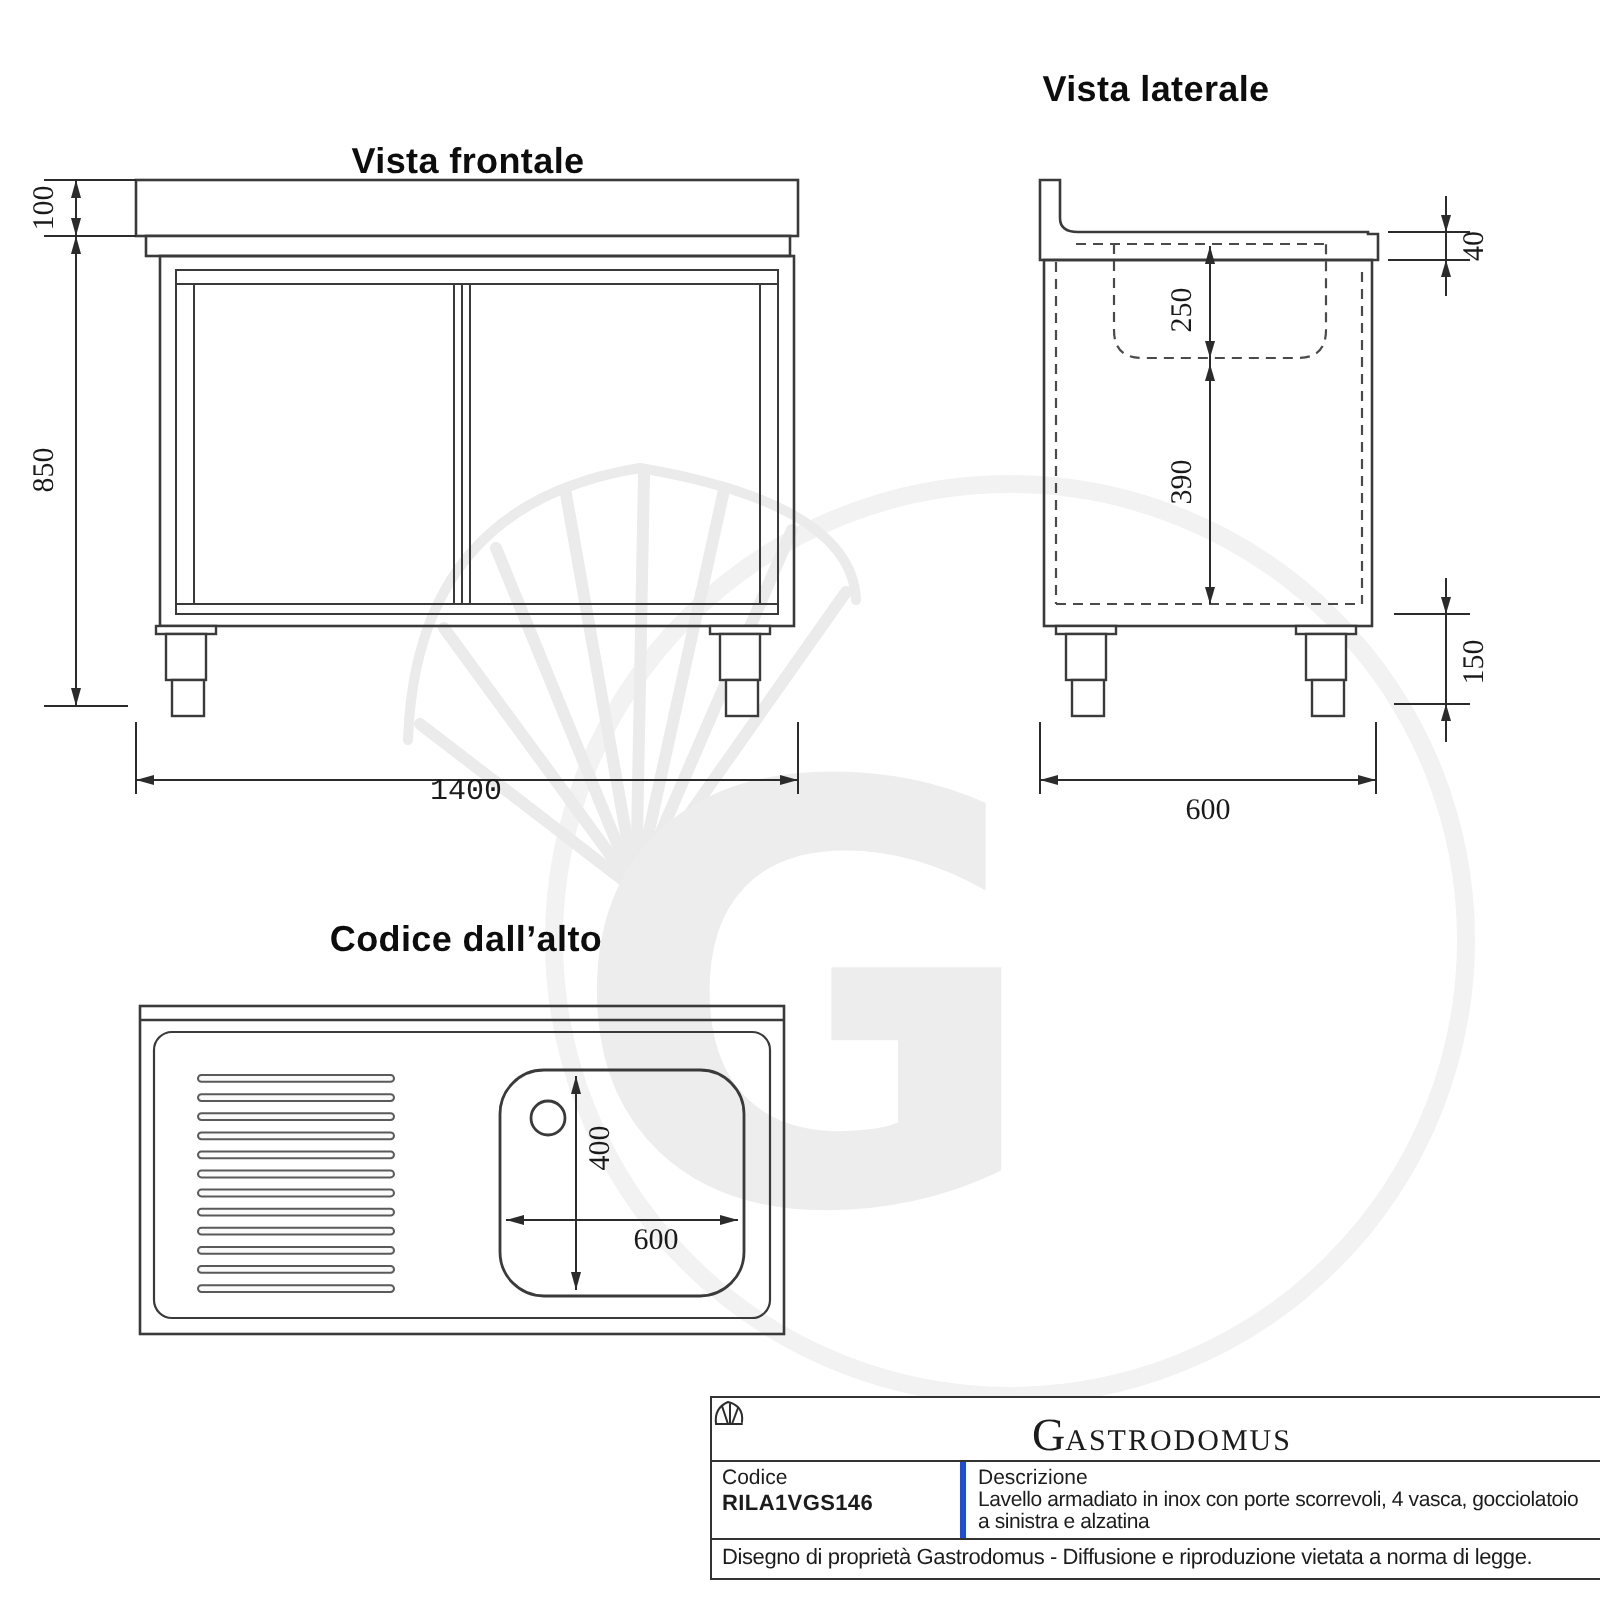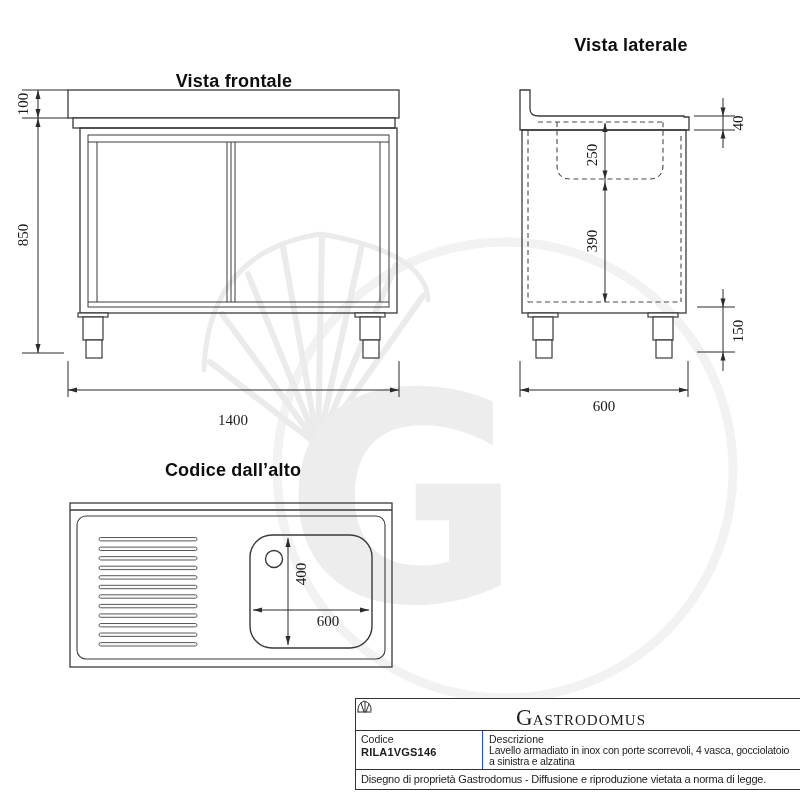--- a/index.html
+++ b/index.html
@@ -13,21 +13,21 @@
   .dim.v{transform:translate(-50%,-50%) rotate(-90deg);}
   
   .tblock{position:absolute;left:343px;top:698px;width:452px;height:92px;border:1.5px solid #333;
           background:#fff;box-sizing:border-box;color:#1c1c1c;margin-left:12px;}
   .tb-logo-row{height:31px;display:flex;align-items:flex-end;justify-content:center;padding-bottom:1px;box-sizing:border-box;}
   .brand{font-family:"Liberation Serif",serif;color:#1c1c1c;line-height:1;}
   .brand-g{font-size:23px;}
   .brand-rest{font-size:15px;letter-spacing:1px;}
   .hat-icon{margin-right:2px;margin-bottom:12px;}
   .tb-mid{display:flex;height:40px;border-top:1px solid #333;border-bottom:1px solid #333;box-sizing:border-box;}
-  .tb-code{width:127px;border-right:1px solid #1d4ed8;box-sizing:border-box;padding:2px 0 0 5px;}
+  .tb-code{width:127px;border-right:3px solid #1d4ed8;box-sizing:border-box;padding:2px 0 0 5px;}
   .tb-desc{flex:1;padding:2px 0 0 6px;overflow:hidden;}
   .tb-label{font-size:10.5px;color:#1c1c1c;}
   .tb-code-value{font-size:11px;font-weight:bold;letter-spacing:.2px;margin-top:1px;}
   .tb-desc-line{font-size:10.5px;line-height:10.5px;letter-spacing:-.2px;white-space:nowrap;}
   .tb-desc-line:first-of-type{margin-top:1px;}
   .tb-footer{font-size:11px;letter-spacing:-.2px;padding:3px 0 0 5px;white-space:nowrap;}
 </style>
 </head>
 <body>
 
@@ -157,26 +157,26 @@
       <g fill="#2b2b2b" stroke="none">
         <polygon points="288,538 285.5,547 290.5,547"></polygon>
         <polygon points="288,645 285.5,636 290.5,636"></polygon>
         <polygon points="253,610 262,607.5 262,612.5"></polygon>
         <polygon points="369,610 360,607.5 360,612.5"></polygon>
       </g>
     </g>
   </svg>
 
   <div class="vtitle" style="left:234px;top:44px;margin-top:37px;">Vista frontale</div>
-  <div class="vtitle" style="left:631px;top:45px;">Vista laterale</div>
+  <div class="vtitle" style="left:578px;top:45px;">Vista laterale</div>
   <div class="vtitle" style="left:233px;top:470px;">Codice dall’alto</div>
 
   <span class="dim v" style="left:23px;top:104px;">100</span>
   <span class="dim v" style="left:23px;top:235px;">850</span>
-  <span class="dim" style="left:233px;top:420px;">1400</span>
+  <span class="dim" style="left:233px;top:396px;font-family:Liberation Mono, monospace;">1400</span>
 
   <span class="dim v" style="left:738px;top:123px;">40</span>
   <span class="dim v" style="left:592px;top:155px;">250</span>
   <span class="dim v" style="left:592px;top:241px;">390</span>
   <span class="dim v" style="left:738px;top:331px;">150</span>
   <span class="dim" style="left:604px;top:406px;">600</span>
 
   <span class="dim v" style="left:301px;top:574px;">400</span>
   <span class="dim" style="left:328px;top:621px;">600</span>
 

